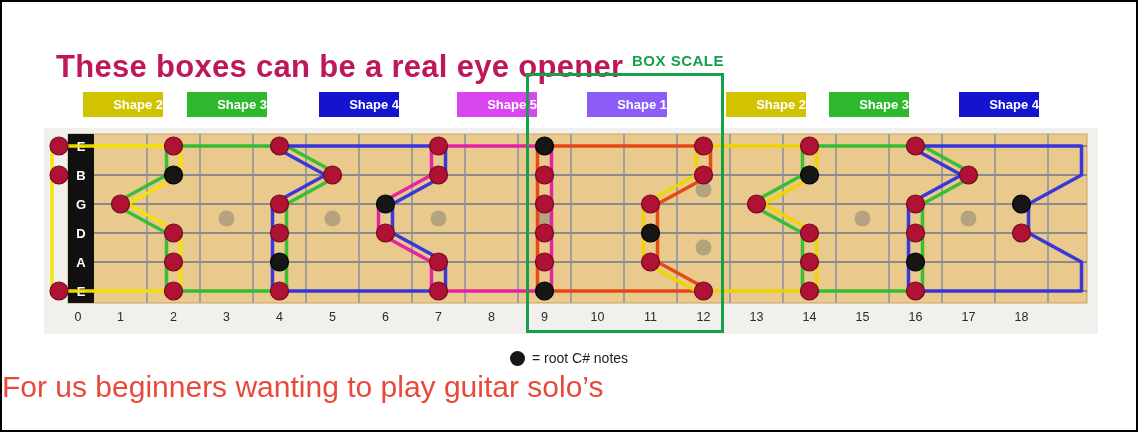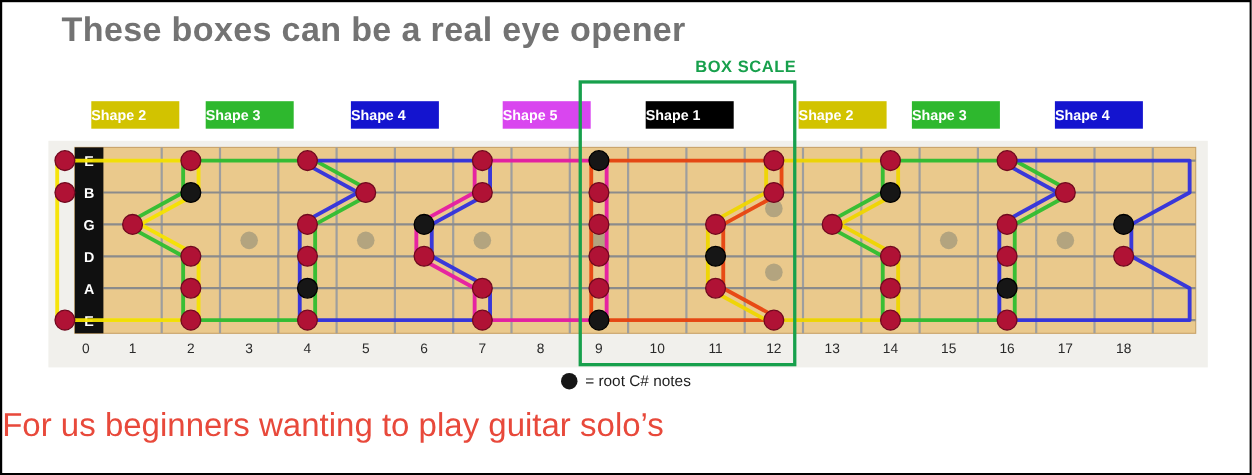--- a/index.html
+++ b/index.html
@@ -3,39 +3,39 @@
 <meta charset="utf-8">
 <style>
   * { margin:0; padding:0; box-sizing:border-box; }
   html,body { background:#fff; font-family:"Liberation Sans", sans-serif; }
   .frame { position:relative; width:1138px; height:432px; background:#fff; border:2px solid #000; overflow:hidden; }
   .top-title { position:absolute; left:54px; top:7px; font-size:31px; font-weight:bold; letter-spacing:.3px; z-index:3; }
   .bottom-title { position:absolute; top:368px; left:0; width:100%; font-size:30px; font-weight:normal; z-index:3; }
   .box-scale-label { position:absolute; left:524px; top:50px; width:198px; text-align:right; font-size:15px; font-weight:bold; letter-spacing:.5px; z-index:6; }
   .box-scale-outline { position:absolute; left:524px; top:71px; width:198px; height:260px; border:3px solid #17a04c; z-index:6; pointer-events:none; }
   .chips { position:absolute; top:90px; left:0; width:100%; height:26px; z-index:5; }
-  .chip { position:absolute; top:0; width:80px; height:25px; line-height:25px; text-align:left; color:#fff; font-size:13px; font-weight:bold; }
+  .chip { position:absolute; top:0; width:80px; height:25px; line-height:25px; text-align:right; color:#fff; font-size:13px; font-weight:bold; }
   svg.board { position:absolute; left:0; top:0; z-index:2; }
-  .legend { position:absolute; top:336px; left:0; width:100%; display:flex; justify-content:center; align-items:flex-end; gap:14px; font-size:14px; color:#1c1c1c; z-index:4; }
+  .legend { position:absolute; top:348px; left:0; width:100%; display:flex; justify-content:center; align-items:flex-end; gap:14px; font-size:14px; color:#1c1c1c; z-index:4; }
   .legend .item { display:flex; align-items:center; gap:7px; }
   .legend .dot { display:inline-block; width:15px; height:15px; border-radius:50%; }
 </style>
 </head>
 <body>
 
 <div class="frame">
-  <div class="top-title" style="color: #737373;">These boxes can be a real eye opener</div>
+  <div class="top-title" style="color: #be185d; margin-top: 40px;">These boxes can be a real eye opener</div>
   <div class="box-scale-label" style="color: rgb(23, 160, 76);">BOX SCALE</div>
   <div class="box-scale-outline" style="border-color: rgb(23, 160, 76);"></div>
   <div class="chips">
       <div class="chip" style="left: 81px; background: rgb(210, 195, 0);">Shape 2</div>
       <div class="chip" style="left: 185px; background: rgb(46, 184, 46);">Shape 3</div>
       <div class="chip" style="left: 317px; background: rgb(20, 20, 207);">Shape 4</div>
       <div class="chip" style="left: 455px; background: #d946ef;">Shape 5</div>
-      <div class="chip" style="left: 585px; background: #000000;">Shape 1</div>
+      <div class="chip" style="left: 585px; background: #8b5cf6;">Shape 1</div>
       <div class="chip" style="left: 724px; background: rgb(210, 195, 0);">Shape 2</div>
       <div class="chip" style="left: 827px; background: rgb(46, 184, 46);">Shape 3</div>
       <div class="chip" style="left: 957px; background: rgb(20, 20, 207);">Shape 4</div>
     </div>
   <svg class="board" width="1138" height="432">
       <rect x="42" y="126" width="1054" height="206" fill="#f1f0ec"></rect>
       <rect x="66" y="132" width="1019" height="169" fill="#eac98c" stroke="#c8a368" stroke-width="1"></rect>
       <line x1="145" x2="145" y1="132" y2="301" stroke="#9e9e9e" stroke-width="2"></line>
       <line x1="198" x2="198" y1="132" y2="301" stroke="#9e9e9e" stroke-width="2"></line>
       <line x1="251" x2="251" y1="132" y2="301" stroke="#9e9e9e" stroke-width="2"></line>

